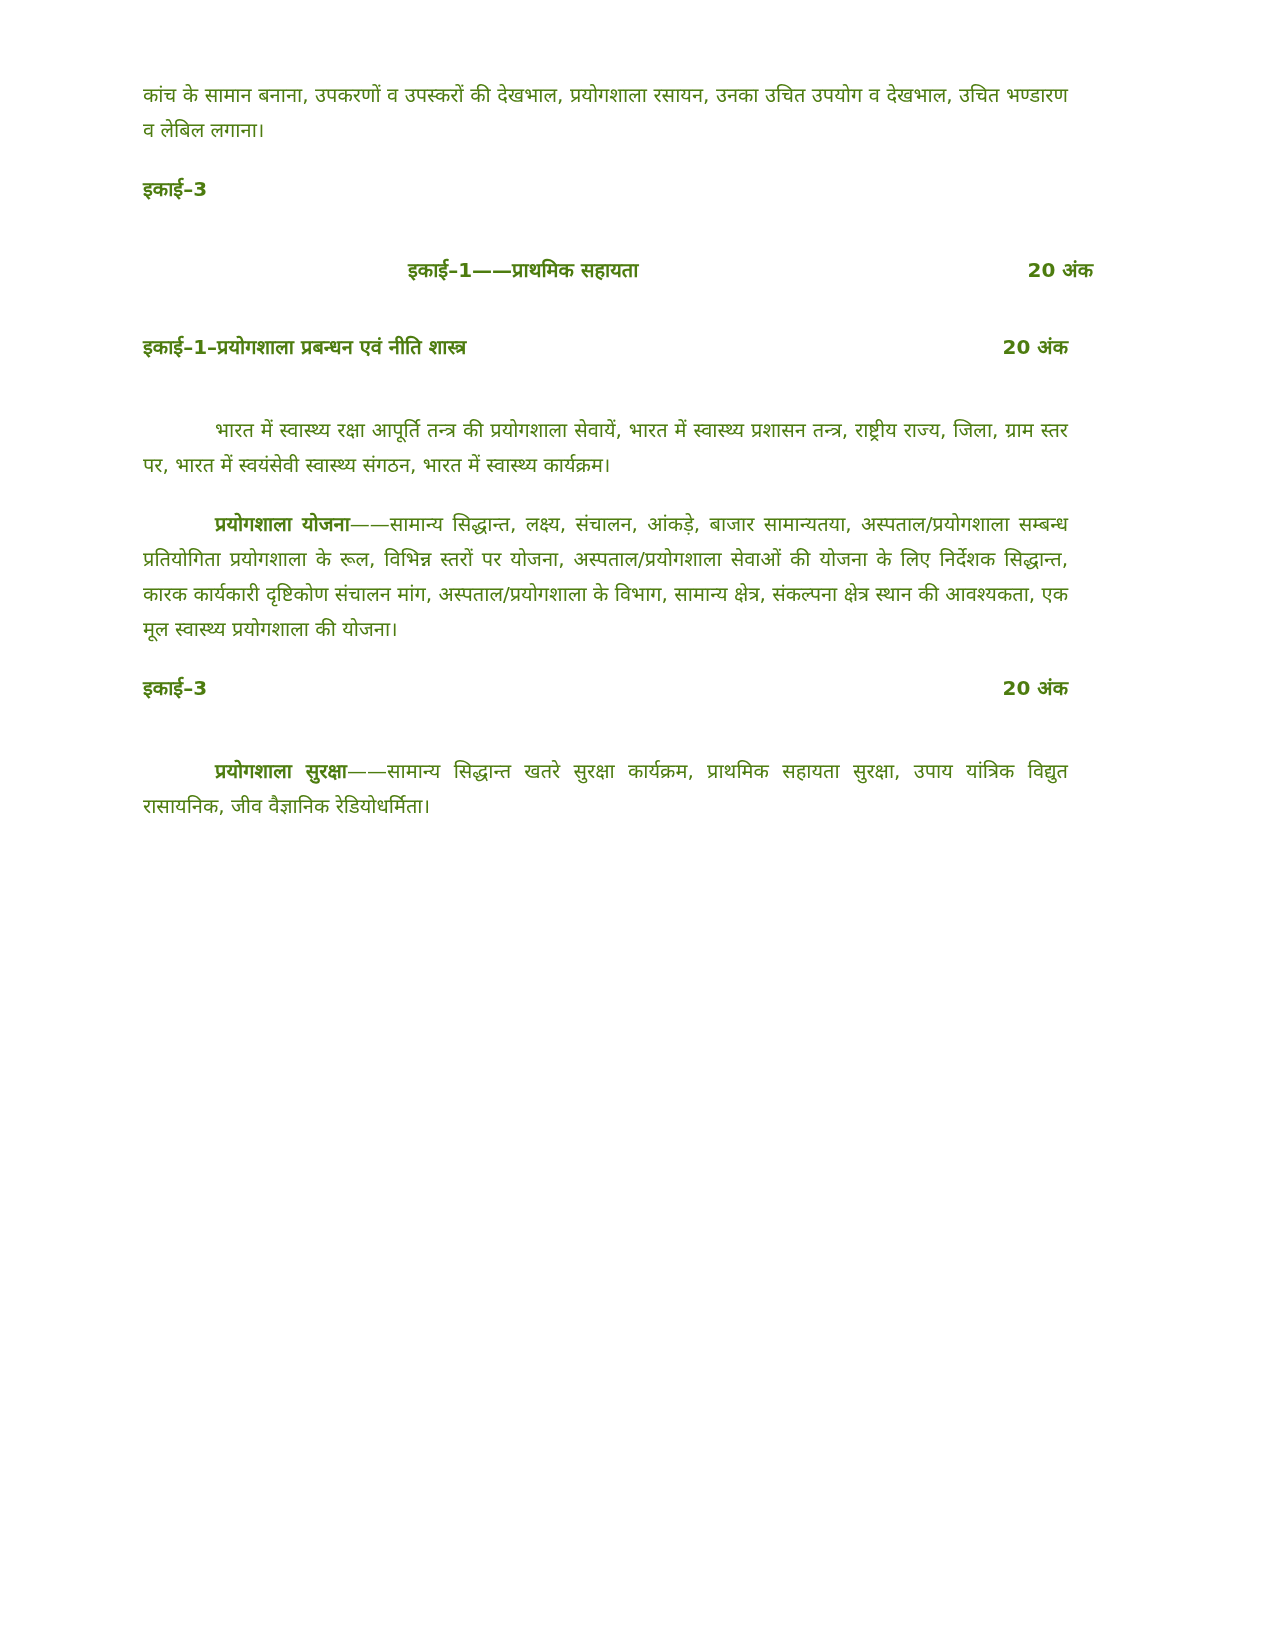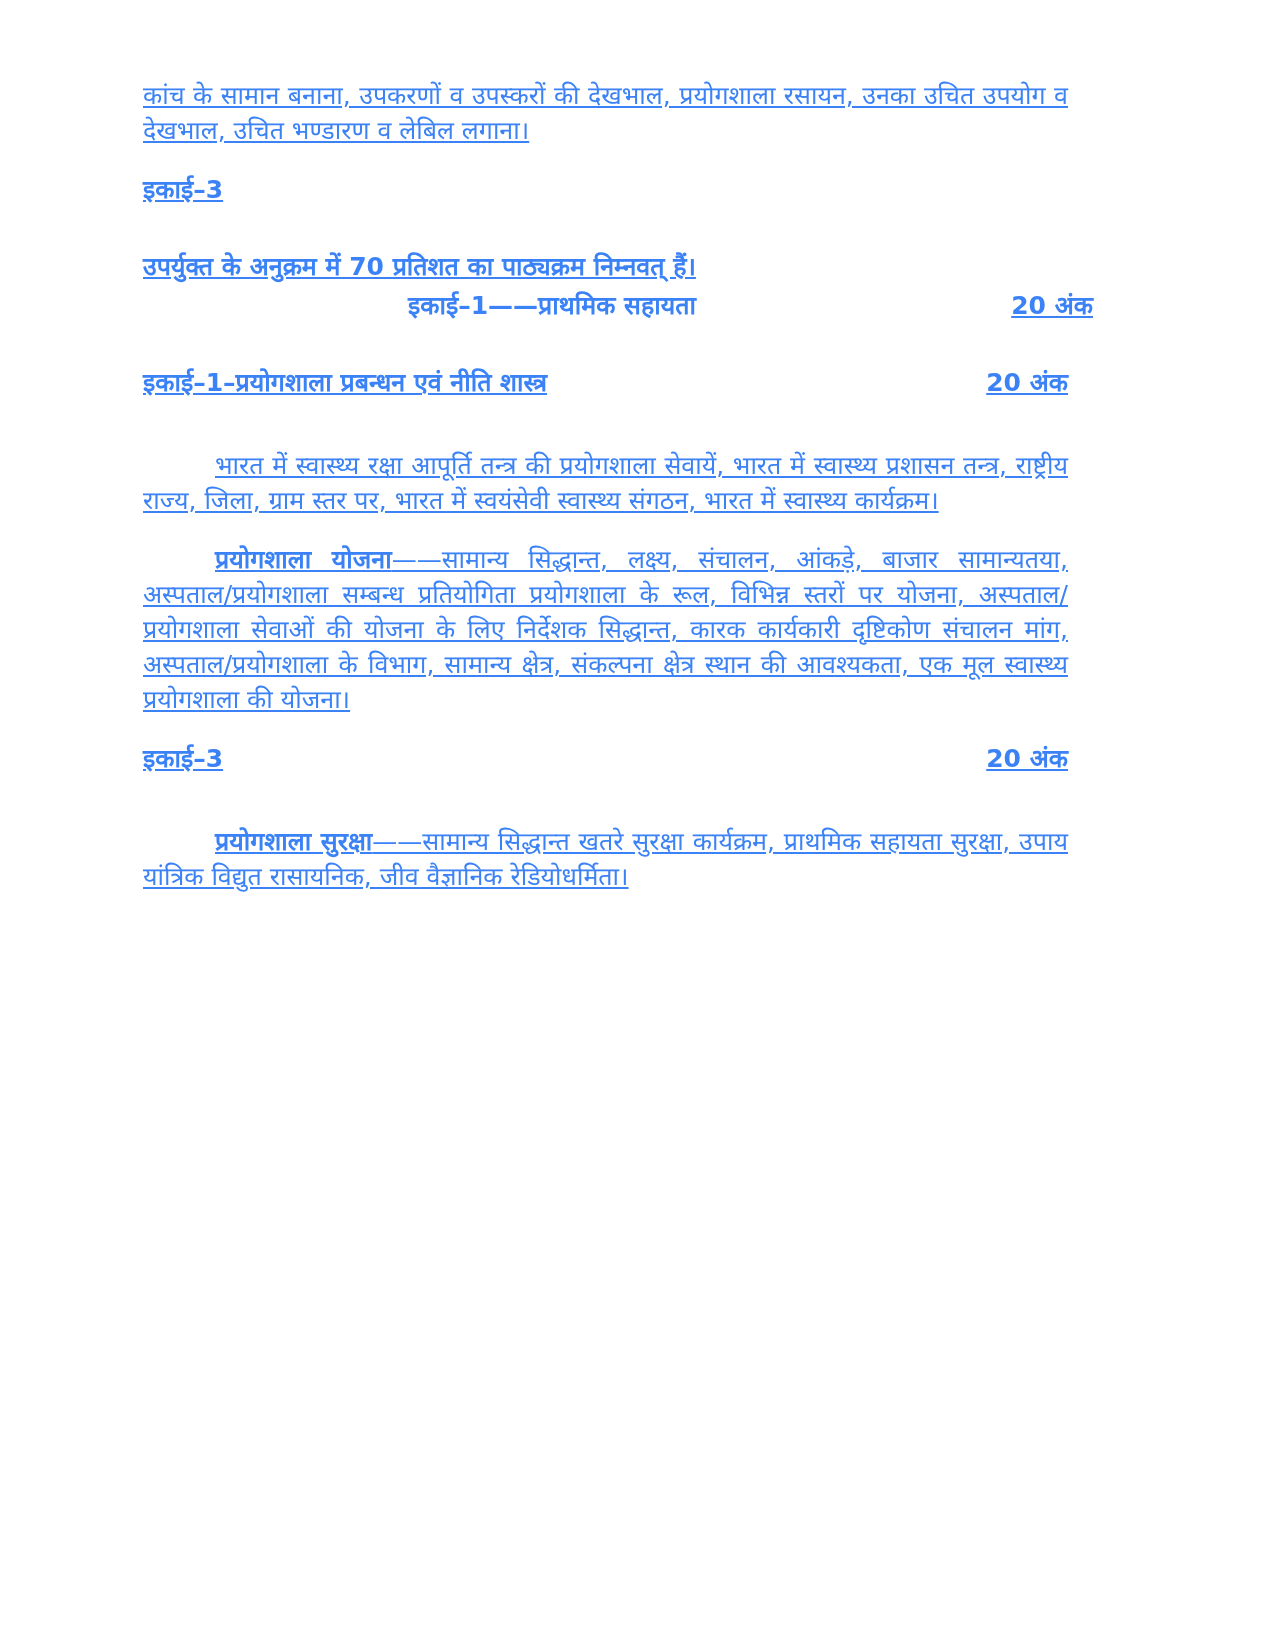--- a/index.html
+++ b/index.html
@@ -1,20 +1,20 @@
 <!DOCTYPE html>
 <html><head>
 <meta charset="utf-8">
 <style>
   html, body { margin: 0; padding: 0; background: #ffffff; }
   body { width: 1275px; height: 1651px; overflow: hidden; position: relative; }
   .page {
     position: absolute; left: 143px; top: 78px; width: 925px;
     font-family: "DejaVu Sans", "Liberation Sans", sans-serif;
-    color: #3b82f6; font-size: 25px; line-height: 35px; text-decoration: underline;
+    color: #4d7c0f; font-size: 20px; line-height: 35px;
   }
   .para { text-align: justify; margin: 0; }
   .indent { text-indent: 72px; }
   .heading { font-weight: bold; margin: 0; }
   .row { display: flex; justify-content: space-between; align-items: baseline; font-weight: bold; }
   .row.center-title { position: relative; }
   .row.center-title .title { position: absolute; left: 265px; text-align: center; }
   .b { font-weight: bold; }
   .gap-s { height: 18px; }
   .gap-m { height: 24px; }
@@ -24,21 +24,20 @@
 
 <div class="page">
 
   <p class="para">कांच के सामान बनाना, उपकरणों व उपस्करों की देखभाल, प्रयोगशाला रसायन, उनका उचित उपयोग व देखभाल, उचित भण्डारण व लेबिल लगाना।</p>
 
   <div class="gap-m"></div>
   <p class="heading">इकाई–3</p>
   <div class="gap-m"></div>
 
   <div class="gap-s"></div>
-  <p class="heading">उपर्युक्त के अनुक्रम में 70 प्रतिशत का पाठ्यक्रम निम्नवत् हैं।</p>
   <div style="height:4px"></div>
   <div class="row center-title" style="height:35px;">
     <span class="title">इकाई–1——प्राथमिक सहायता</span>
     <span></span>
     <span style="margin-right:-25px;">20 अंक</span>
   </div>
   <div class="gap-s"></div>
 
   <div class="gap-m"></div>
   <div class="row">

